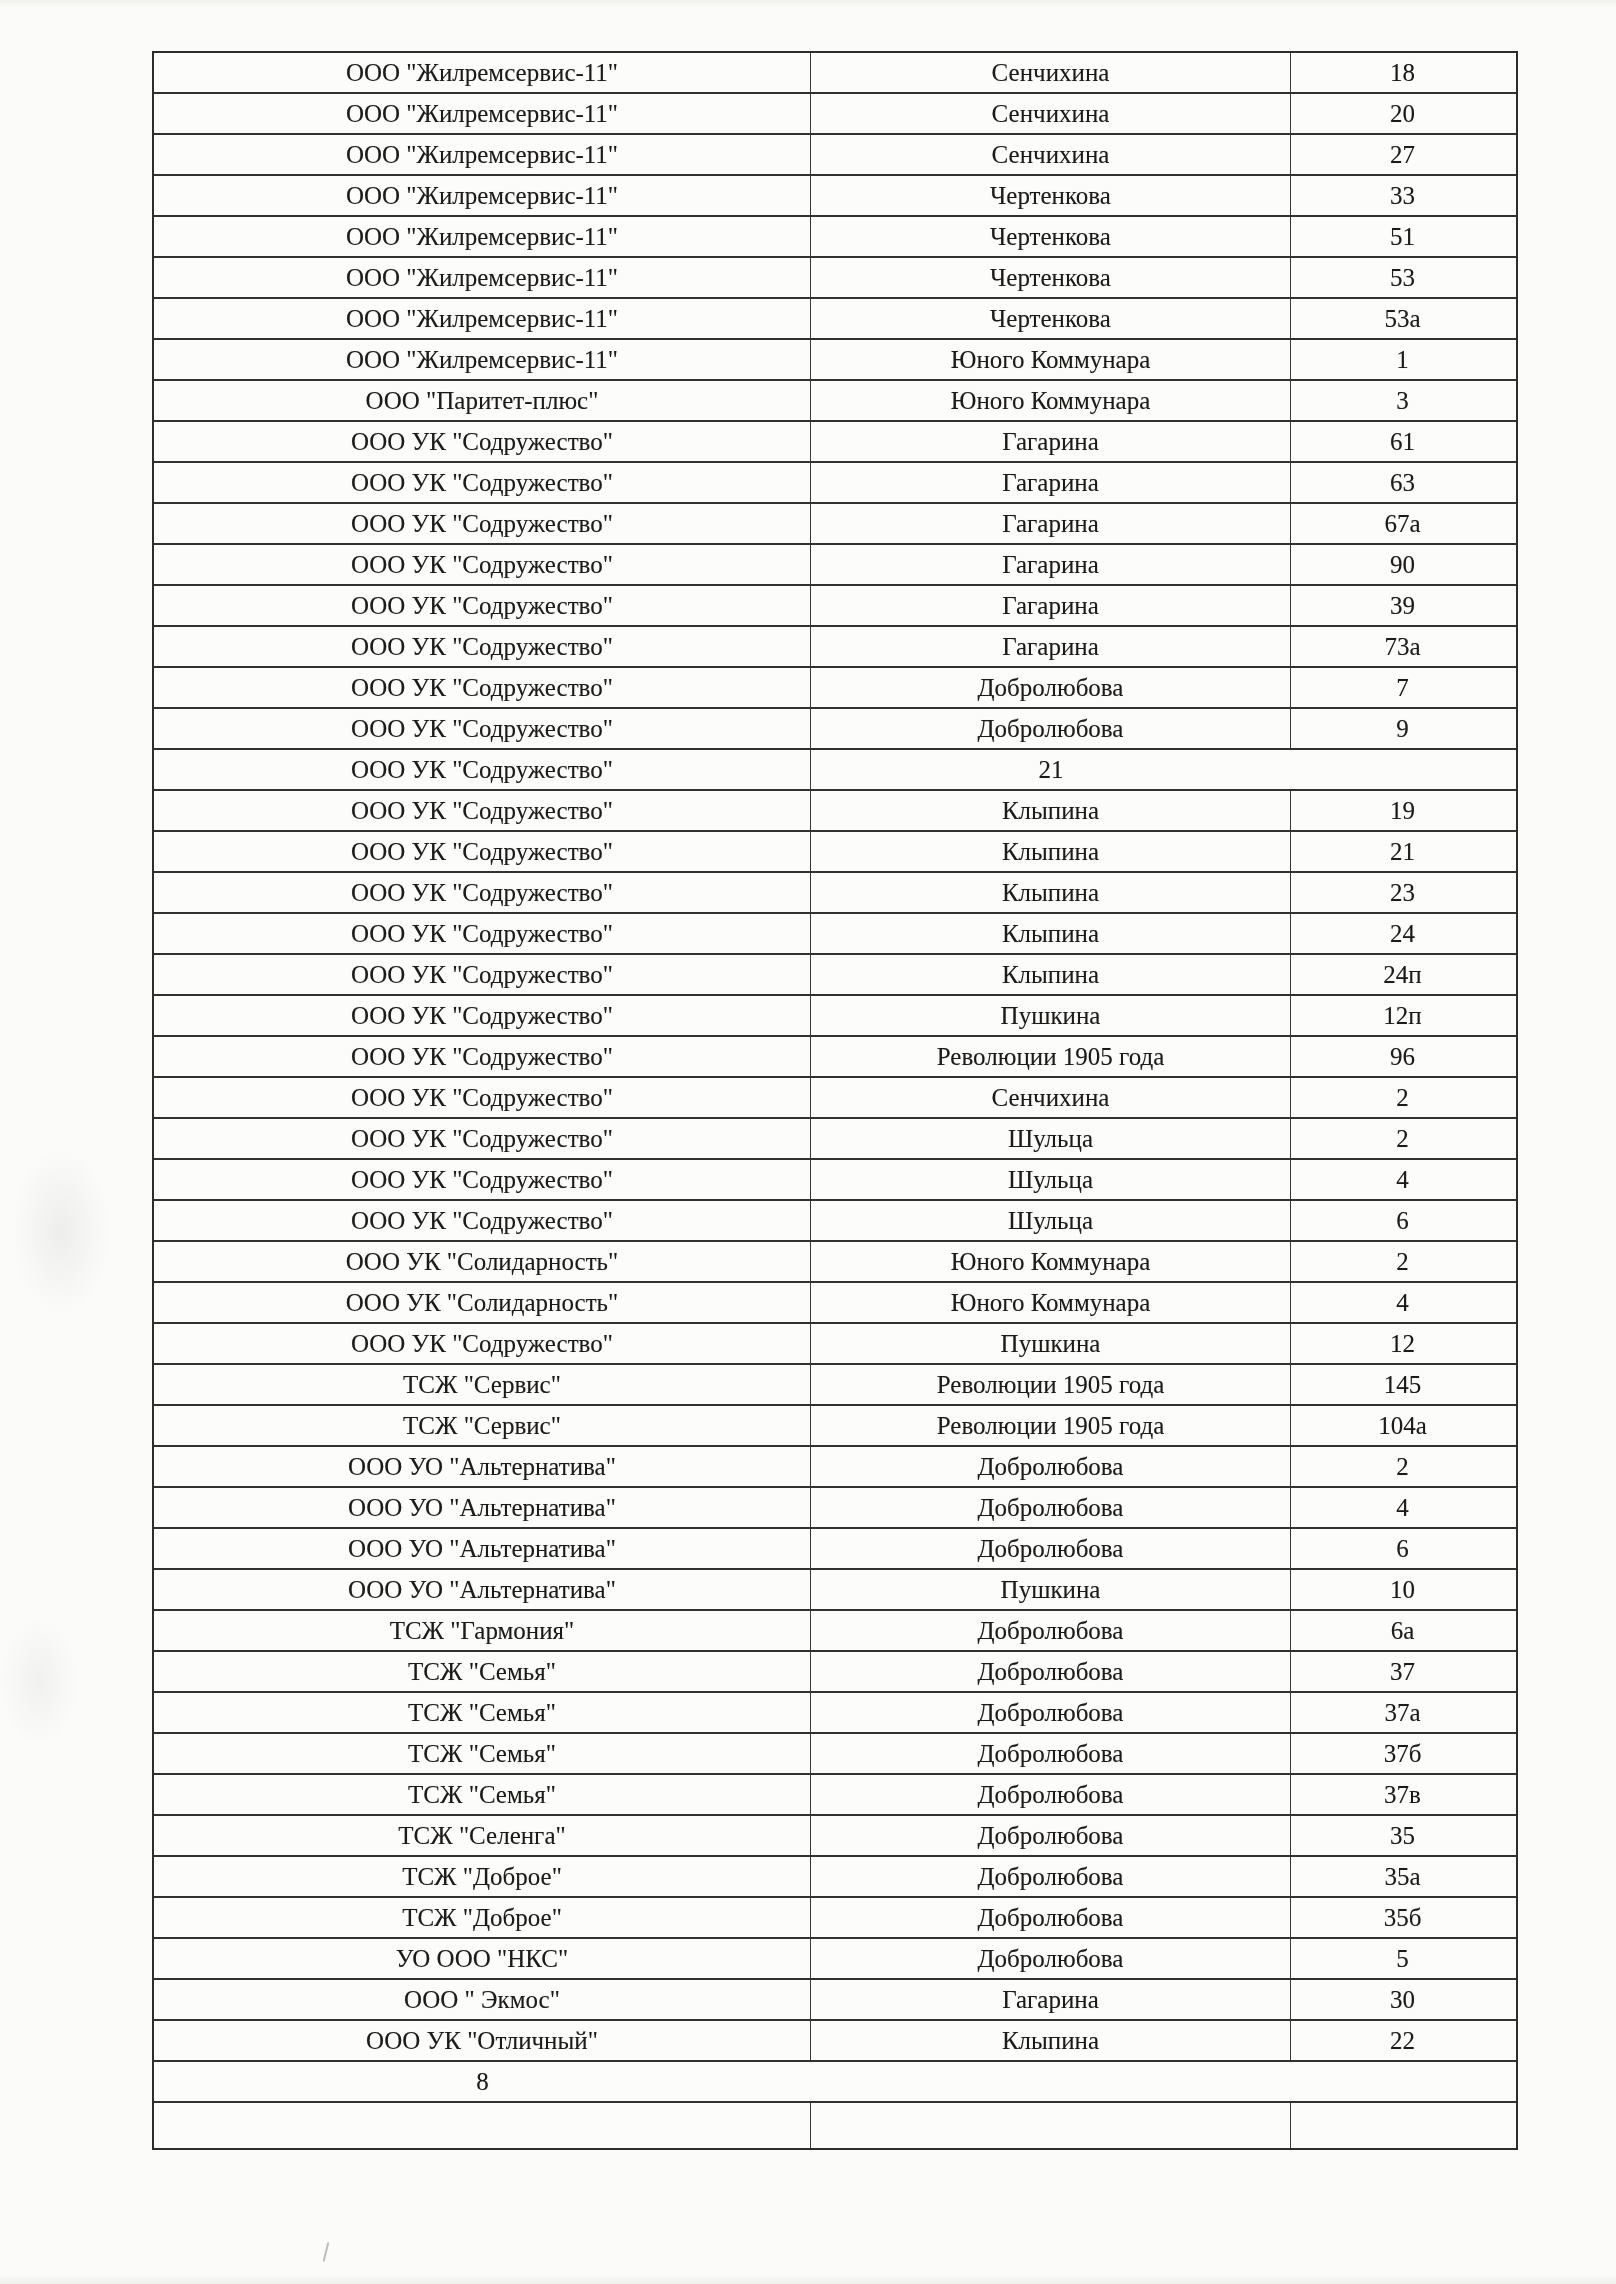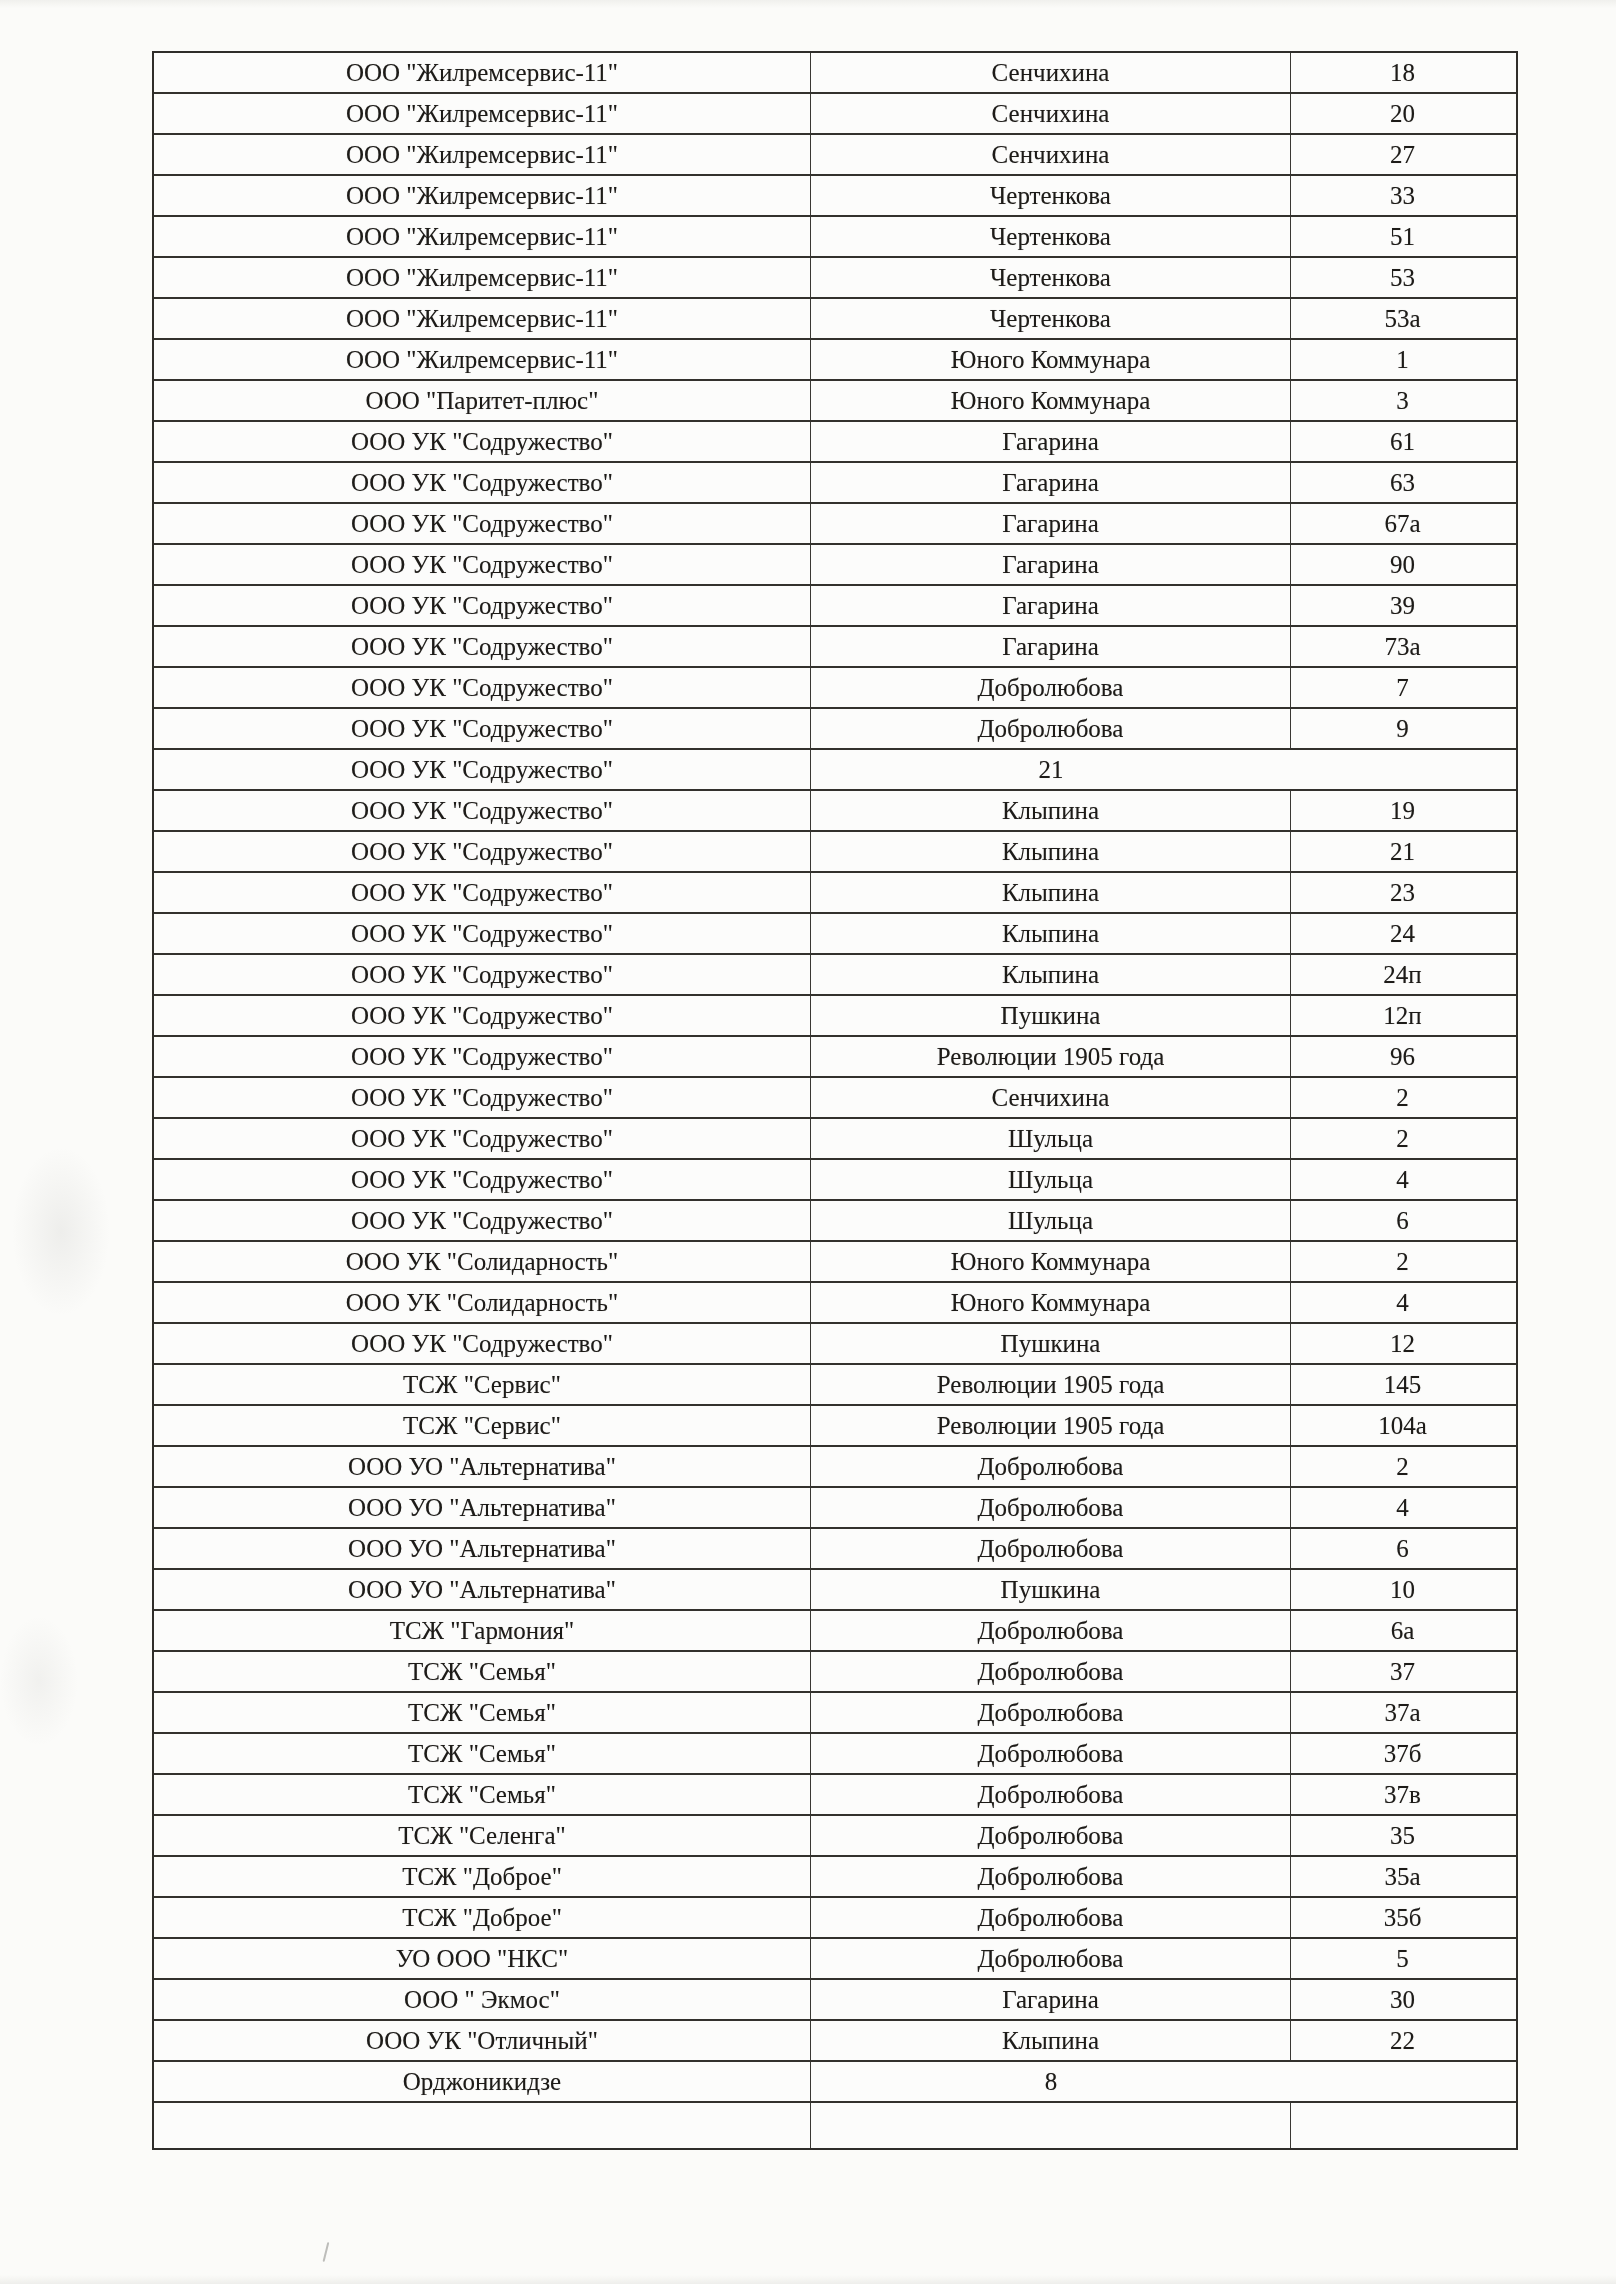--- a/index.html
+++ b/index.html
@@ -340,21 +340,20 @@
         <div class="t-cell">ООО " Экмос"</div>
         <div class="t-cell">Гагарина</div>
         <div class="t-cell">30</div>
       </div>
       <div class="t-row">
         <div class="t-cell">ООО УК "Отличный"</div>
         <div class="t-cell">Клыпина</div>
         <div class="t-cell">22</div>
       </div>
       <div class="t-row">
-        <div class="t-cell">Орджоникидзе</div>
         <div class="t-cell">8</div>
       </div>
       <div class="t-row">
         <div class="t-cell"></div>
         <div class="t-cell"></div>
         <div class="t-cell"></div>
       </div>
     </div>
 
   <div class="scan-band-bottom"></div>

